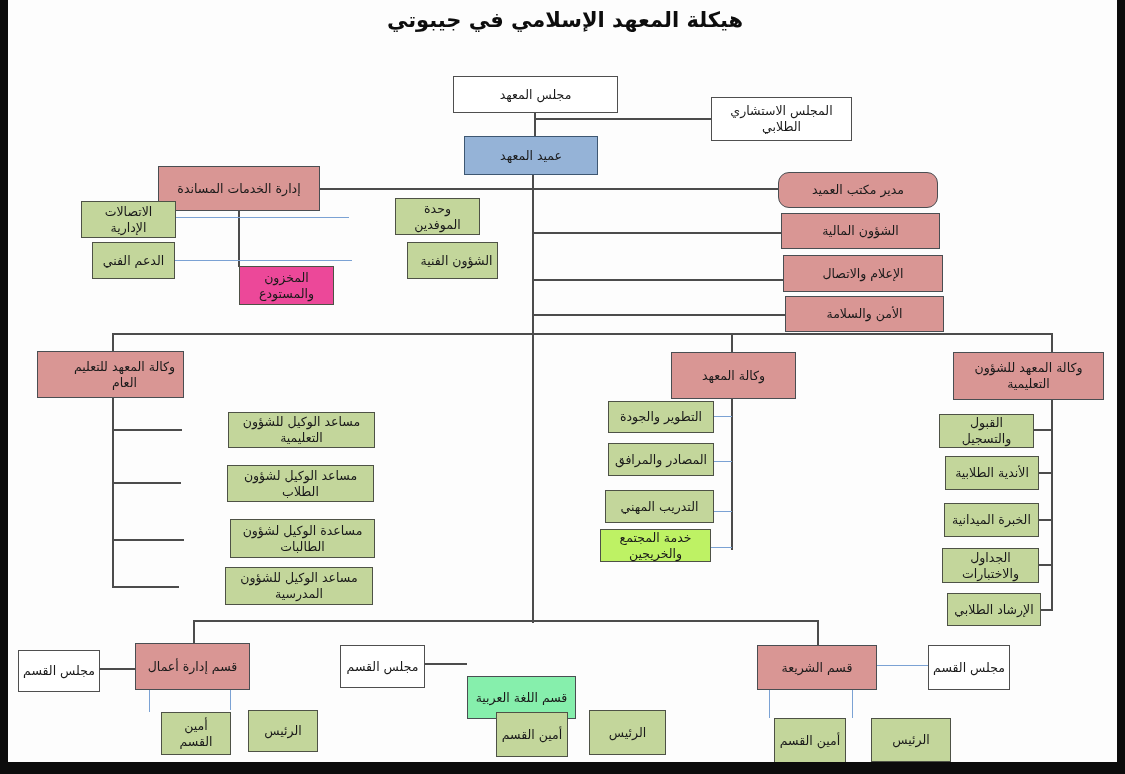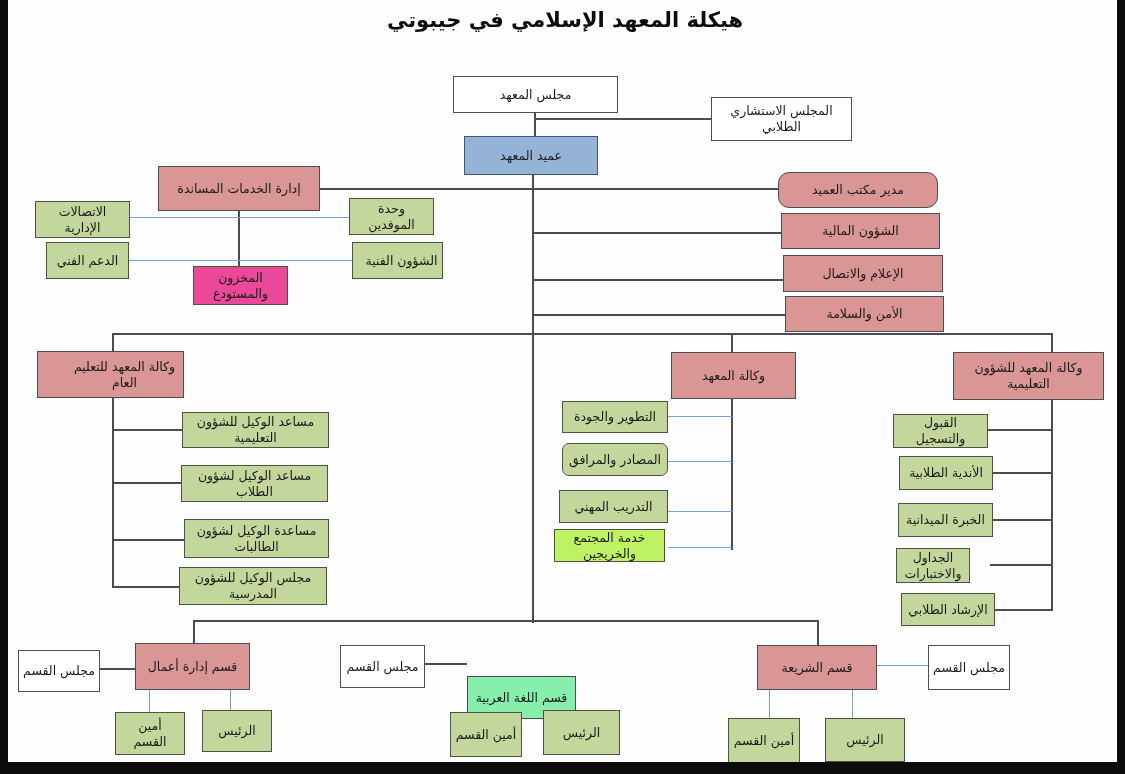--- a/index.html
+++ b/index.html
@@ -26,21 +26,21 @@
     display:flex;align-items:center;justify-content:center;
     text-align:center;
     font-size:12.5px;color:#1a1a1a;
     direction:rtl;
     line-height:1.25;
     box-sizing:border-box;
     padding:2px 4px;
     z-index:2;
   }
   .node.pink{border:1.5px solid #4a4e52;}
-  .node.green{border:1.5px solid #4e5246;}
+  .node.green{border:1.5px solid #4e5246;margin-left:46px;}
   .node.blue{border:1.5px solid #3e5772;}
   .node.white{border:1px solid #4f4f4f;}
   .line{position:absolute;z-index:1;}
   .line.dark{background:#4c4c4c;}
   .line.blue{background:#7ba2d4;}
   .edge-bar{position:absolute;background:#0c0c0c;z-index:5;}
 </style>
 </head>
 <body>
 
@@ -104,21 +104,21 @@
       </div>
       <div class="node green" style="left: 35px; top: 201px; width: 95px; height: 37px; background: rgb(195, 214, 155);">
         <span dir="rtl">الاتصالات الإدارية</span>
       </div>
       <div class="node green" style="left: 349px; top: 198px; width: 85px; height: 37px; background: rgb(195, 214, 155);">
         <span dir="rtl">وحدة الموفدين</span>
       </div>
       <div class="node green" style="left: 46px; top: 242px; width: 83px; height: 37px; background: rgb(195, 214, 155);">
         <span dir="rtl">الدعم الفني</span>
       </div>
-      <div class="node green" style="left: 352px; top: 242px; width: 91px; height: 37px; background: rgb(195, 214, 155); padding-left: 12px;">
+      <div class="node green" style="left: 361px; top: 242px; width: 91px; height: 37px; background: rgb(195, 214, 155); padding-left: 12px;">
         <span dir="rtl">الشؤون الفنية</span>
       </div>
       <div class="node green" style="left: 193px; top: 266px; width: 95px; height: 39px; background: #ec4899;">
         <span dir="rtl">المخزون والمستودع</span>
       </div>
       <div class="node pink" style="left: 778px; top: 172px; width: 160px; height: 36px; background: rgb(217, 150, 148); border-radius: 11px;">
         <span dir="rtl">مدير مكتب العميد</span>
       </div>
       <div class="node pink" style="left: 781px; top: 213px; width: 159px; height: 36px; background: rgb(217, 150, 148);">
         <span dir="rtl">الشؤون المالية</span>
@@ -141,44 +141,44 @@
       <div class="node green" style="left: 182px; top: 412px; width: 147px; height: 36px; background: rgb(195, 214, 155);">
         <span dir="rtl">مساعد الوكيل للشؤون التعليمية</span>
       </div>
       <div class="node green" style="left: 181px; top: 465px; width: 147px; height: 37px; background: rgb(195, 214, 155);">
         <span dir="rtl">مساعد الوكيل لشؤون الطلاب</span>
       </div>
       <div class="node green" style="left: 184px; top: 519px; width: 145px; height: 39px; background: rgb(195, 214, 155);">
         <span dir="rtl">مساعدة الوكيل لشؤون الطالبات</span>
       </div>
       <div class="node green" style="left: 179px; top: 567px; width: 148px; height: 38px; background: rgb(195, 214, 155);">
-        <span dir="rtl">مجلس الوكيل للشؤون المدرسية</span>
+        <span dir="rtl">مساعد الوكيل للشؤون المدرسية</span>
       </div>
       <div class="node green" style="left: 562px; top: 401px; width: 106px; height: 32px; background: rgb(195, 214, 155);">
         <span dir="rtl">التطوير والجودة</span>
       </div>
-      <div class="node green" style="left: 562px; top: 443px; width: 106px; height: 33px; background: rgb(195, 214, 155); border-radius: 7px;">
+      <div class="node green" style="left: 562px; top: 443px; width: 106px; height: 33px; background: rgb(195, 214, 155);">
         <span dir="rtl">المصادر والمرافق</span>
       </div>
       <div class="node green" style="left: 559px; top: 490px; width: 109px; height: 33px; background: rgb(195, 214, 155);">
         <span dir="rtl">التدريب المهني</span>
       </div>
       <div class="node green" style="left: 554px; top: 529px; width: 111px; height: 33px; background: #bef264;">
         <span dir="rtl">خدمة المجتمع والخريجين</span>
       </div>
       <div class="node green" style="left: 893px; top: 414px; width: 95px; height: 34px; background: rgb(195, 214, 155);">
         <span dir="rtl">القبول والتسجيل</span>
       </div>
       <div class="node green" style="left: 899px; top: 456px; width: 94px; height: 34px; background: rgb(195, 214, 155);">
         <span dir="rtl">الأندية الطلابية</span>
       </div>
       <div class="node green" style="left: 898px; top: 503px; width: 95px; height: 34px; background: rgb(195, 214, 155);">
         <span dir="rtl">الخبرة الميدانية</span>
       </div>
-      <div class="node green" style="left: 896px; top: 548px; width: 74px; height: 35px; background: rgb(195, 214, 155);">
+      <div class="node green" style="left: 896px; top: 548px; width: 97px; height: 35px; background: rgb(195, 214, 155);">
         <span dir="rtl">الجداول والاختبارات</span>
       </div>
       <div class="node green" style="left: 901px; top: 593px; width: 94px; height: 33px; background: rgb(195, 214, 155);">
         <span dir="rtl">الإرشاد الطلابي</span>
       </div>
       <div class="node white" style="left: 18px; top: 650px; width: 82px; height: 42px; background: rgb(255, 255, 255);">
         <span dir="rtl">مجلس القسم</span>
       </div>
       <div class="node pink" style="left: 135px; top: 643px; width: 115px; height: 47px; background: rgb(217, 150, 148);">
         <span dir="rtl">قسم إدارة أعمال</span>

